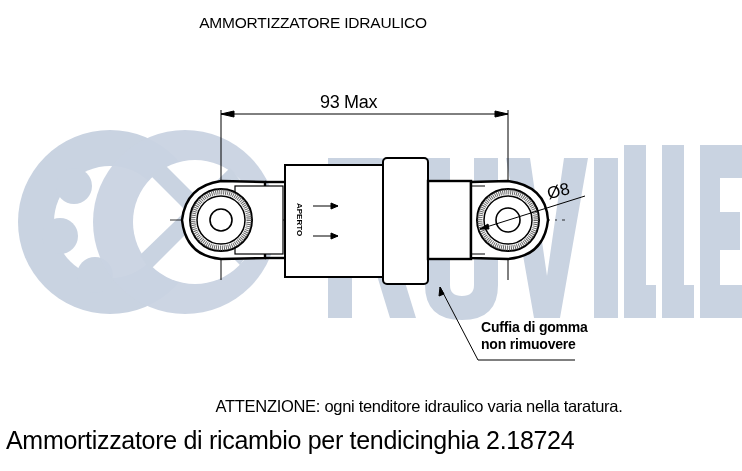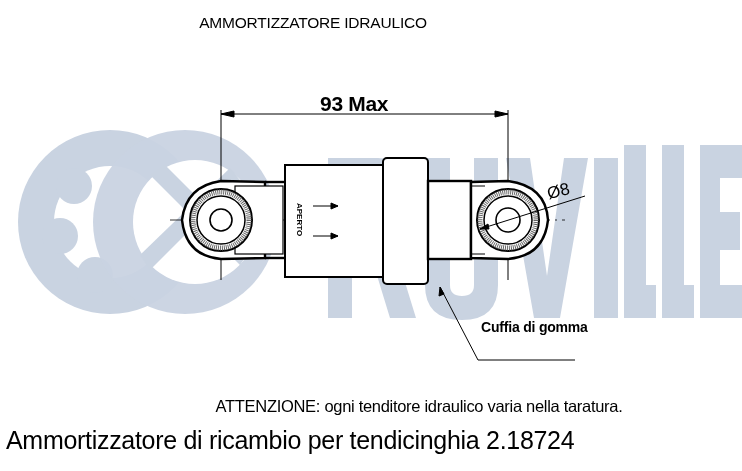--- a/index.html
+++ b/index.html
@@ -1,19 +1,19 @@
 <!DOCTYPE html>
 <html><head>
 <meta charset="utf-8">
 <style>
   html, body { margin: 0; padding: 0; background: #ffffff; }
   body { width: 742px; height: 471px; position: relative; overflow: hidden; font-family: "Liberation Sans", sans-serif; color: #000; }
   .abs { position: absolute; }
   #title { left: 0; width: 626px; top: 14px; text-align: center; font-size: 15.5px; letter-spacing: -0.2px; }
-  #dimlabel { left: 320px; top: 92px; font-size: 21px; letter-spacing: -0.3px; font-weight: bold; }
+  #dimlabel { left: 320px; top: 92px; font-size: 18px; letter-spacing: -0.3px; }
   #diamlabel { left: 550px; top: 184px; font-size: 17px; transform: rotate(-14deg); transform-origin: left bottom; }
   #aperto { left: 291px; top: 203px; font-size: 8px; font-weight: bold; transform: rotate(90deg); transform-origin: left top; white-space: nowrap; left: 304px; }
   #note { left: 481px; top: 319px; font-size: 14px; line-height: 17px; font-weight: bold; letter-spacing: -0.2px; }
   #warning { left: 0; width: 742px; top: 397px; text-align: center; font-size: 16.5px; letter-spacing: -0.3px; padding-left: 48px; }
   #caption { left: 6px; top: 426px; font-size: 25px; letter-spacing: -0.3px; white-space: nowrap; }
   svg { position: absolute; left: 0; top: 0; }
 </style>
 </head>
 <body>
 
@@ -102,15 +102,16 @@
     <line x1="478" y1="360" x2="575" y2="360" stroke-width="1"></line>
   </g>
 </svg>
 
 <div id="title" class="abs">AMMORTIZZATORE IDRAULICO</div>
 <div id="dimlabel" class="abs">93 Max</div>
 <div id="diamlabel" class="abs">Ø8</div>
 <div id="aperto" class="abs">APERTO</div>
 <div id="note" class="abs">
   <div>Cuffia di gomma</div>
+  <div>non rimuovere</div>
 </div>
 <div id="warning" class="abs"><span>ATTENZIONE:</span><span> ogni tenditore idraulico varia nella taratura.</span></div>
 <div id="caption" class="abs">Ammortizzatore di ricambio per tendicinghia 2.18724</div>
 
 </body></html>

